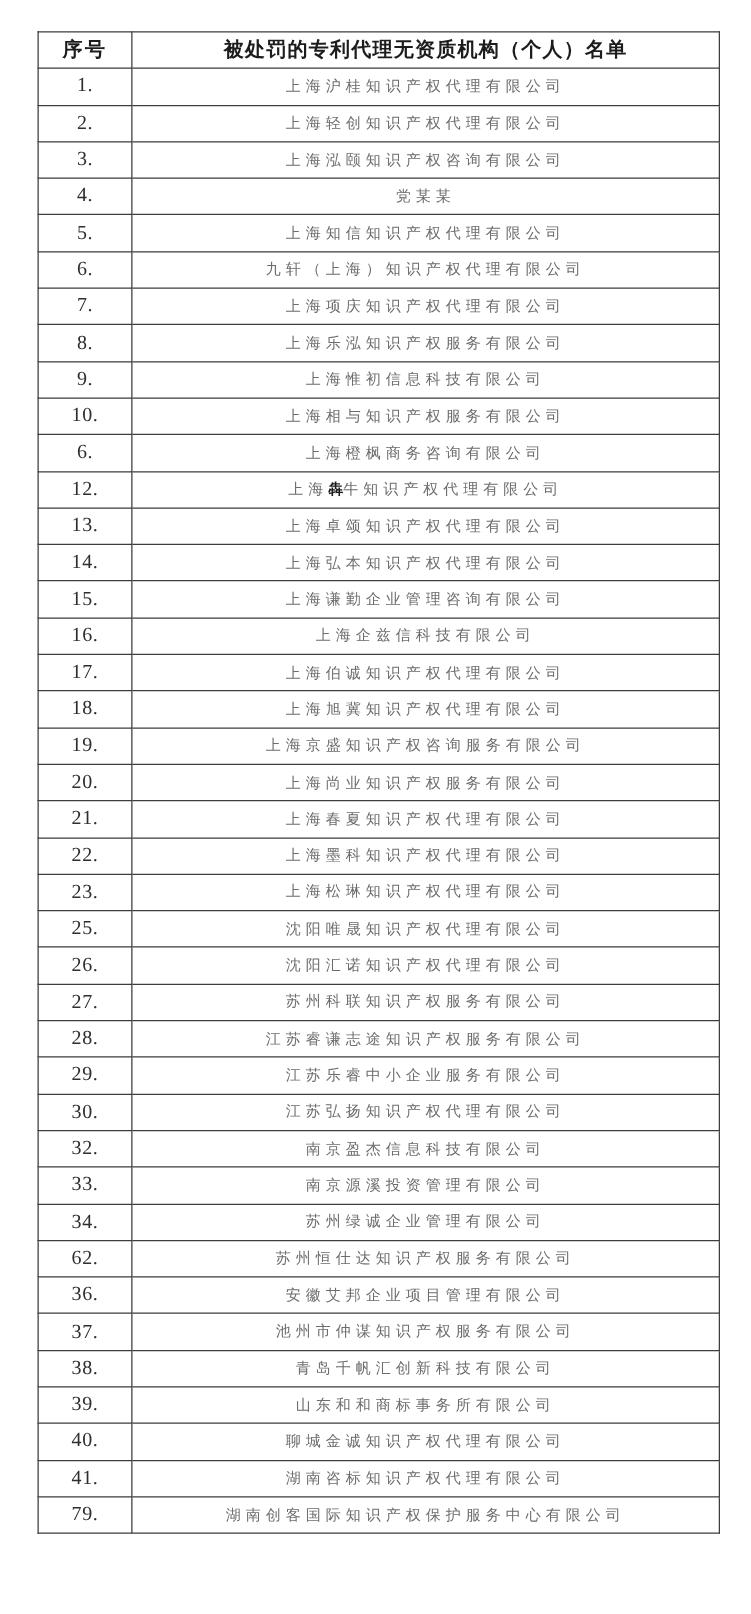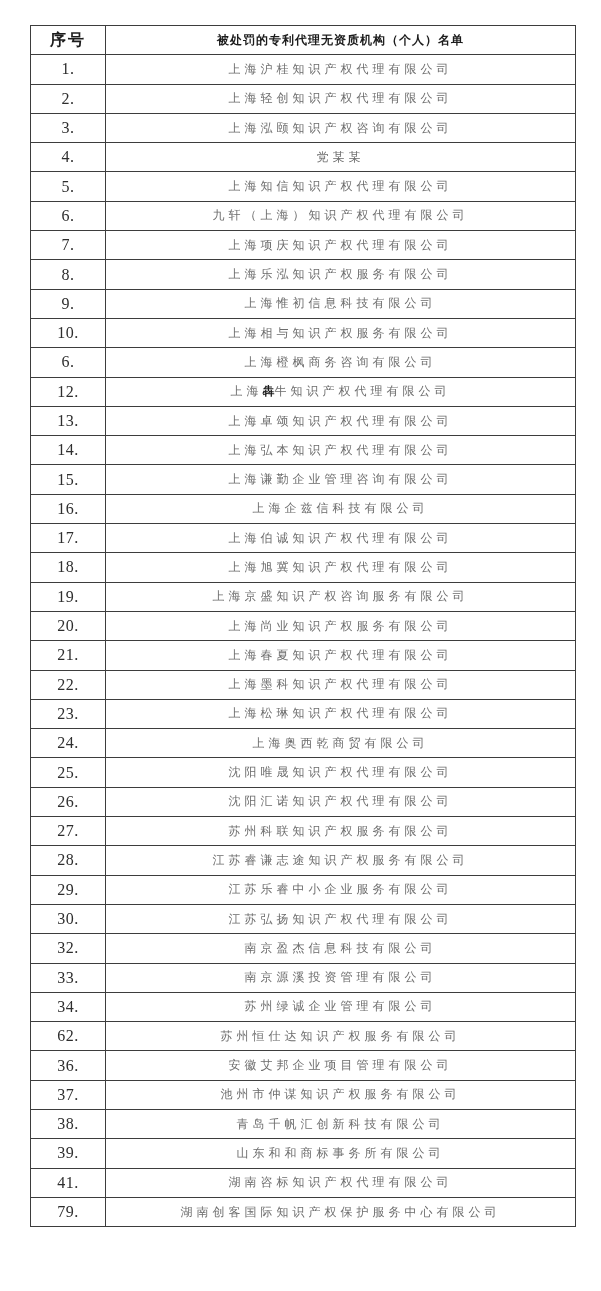--- a/index.html
+++ b/index.html
@@ -32,21 +32,21 @@
   }
   col.c-num { width: 75px; }
   col.c-name { width: 470px; }
   th.hdr-num {
     font-size: 16px;
     font-weight: bold;
     color: #1c1c1c;
     letter-spacing: 2px;
   }
   th.hdr-name {
-    font-size: 12px;
+    font-size: 16px;
     font-weight: bold;
     color: #1c1c1c;
     letter-spacing: 1px;
   }
   td.num {
     font-size: 16px;
     color: #2e2e2e;
     letter-spacing: 0.5px;
   }
   td.name {
@@ -186,24 +186,20 @@
   <tr>
     <td class="num">22.</td>
     <td class="name">上海墨科知识产权代理有限公司</td>
   </tr>
 
   <tr>
     <td class="num">23.</td>
     <td class="name">上海松琳知识产权代理有限公司</td>
   </tr>
 
-  <tr>
-    <td class="num">24.</td>
-    <td class="name">上海奥西乾商贸有限公司</td>
-  </tr>
 
   <tr>
     <td class="num">25.</td>
     <td class="name">沈阳唯晟知识产权代理有限公司</td>
   </tr>
 
   <tr>
     <td class="num">26.</td>
     <td class="name">沈阳汇诺知识产权代理有限公司</td>
   </tr>
@@ -262,20 +258,24 @@
   <tr>
     <td class="num">38.</td>
     <td class="name">青岛千帆汇创新科技有限公司</td>
   </tr>
 
   <tr>
     <td class="num">39.</td>
     <td class="name">山东和和商标事务所有限公司</td>
   </tr>
 
+  <tr>
+    <td class="num">40.</td>
+    <td class="name">聊城金诚知识产权代理有限公司</td>
+  </tr>
 
   <tr>
     <td class="num">41.</td>
     <td class="name">湖南咨标知识产权代理有限公司</td>
   </tr>
 
   <tr>
     <td class="num">79.</td>
     <td class="name">湖南创客国际知识产权保护服务中心有限公司</td>
   </tr>

